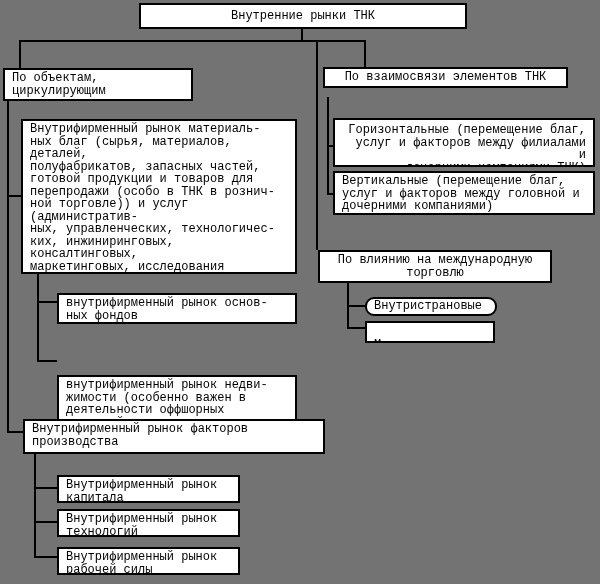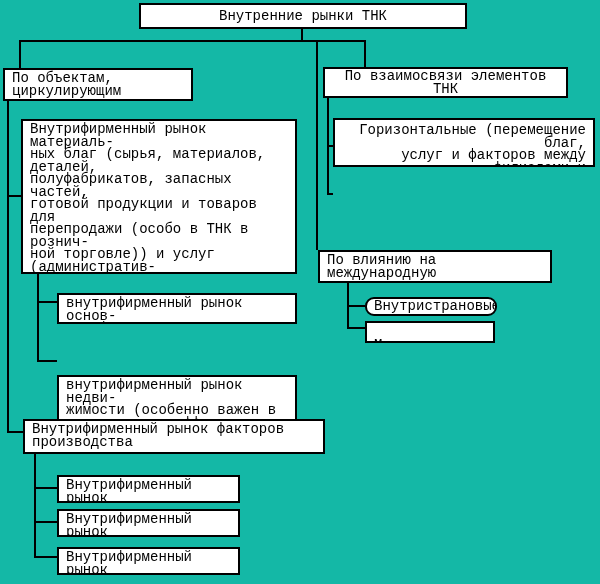--- a/index.html
+++ b/index.html
@@ -1,21 +1,21 @@
 <!DOCTYPE html>
 <html><head>
 <meta charset="utf-8">
 <style>
   html,body{margin:0;padding:0;background:#fff;}
   #canvas{
     position:relative;
     width:600px;height:584px;
-    background:#14b8a6;
+    background:#737373;
     font-family:"Liberation Mono","DejaVu Sans Mono",monospace;
-    font-size:14px;
+    font-size:12px;
     line-height:12.5px;
     color:#000;
     overflow:hidden;
   }
   .box{
     position:absolute;
     border:2px solid #000;
     background:#fff;
     box-sizing:border-box;
     padding:2px 7px;
@@ -87,32 +87,35 @@
 
   <div class="box" style="left:57px;top:475px;width:183px;height:28px;">Внутрифирменный рынок
 капитала</div>
 
   <div class="box" style="left:57px;top:509px;width:183px;height:28px;">Внутрифирменный рынок
 технологий</div>
 
   <div class="box" style="left:57px;top:547px;width:183px;height:28px;">Внутрифирменный рынок
 рабочей силы</div>
 
-  <div class="box center" style="left:323px;top:67px;width:245px;height:31px;">По взаимосвязи элементов ТНК</div>
+  <div class="box center" style="left:323px;top:67px;width:245px;height:21px;">По взаимосвязи элементов ТНК</div>
 
   <div class="line" style="left:327px;top:97px;width:2px;height:98px;"></div>
   <div class="line" style="left:327px;top:145px;width:6px;height:2px;"></div>
   <div class="line" style="left:327px;top:193px;width:6px;height:2px;"></div>
 
   <div class="box" style="left:333px;top:118px;width:262px;height:49px;padding-top:4px;text-align:right;">Горизонтальные (перемещение благ,
 услуг и факторов между филиалами и
 дочерними компаниями ТНК)</div>
 
+  <div class="box" style="left:333px;top:171px;width:262px;height:44px;">Вертикальные (перемещение благ,
+услуг и факторов между головной и
+дочерними компаниями)</div>
 
-  <div class="box" style="left:318px;top:250px;width:234px;height:33px;">По влиянию на международную
+  <div class="box" style="left:318px;top:250px;width:234px;height:33px;text-align:center;">По влиянию на международную
 торговлю</div>
 
   <div class="line" style="left:347px;top:283px;width:2px;height:46px;"></div>
   <div class="line" style="left:347px;top:305px;width:18px;height:2px;"></div>
   <div class="line" style="left:347px;top:327px;width:18px;height:2px;"></div>
 
   <div class="box" style="left:365px;top:297px;width:132px;height:19px;padding-top:1px;border-radius:9px;">Внутристрановые</div>
 
   <div class="box" style="left:365px;top:321px;width:130px;height:19px;padding-top:16px;">Межстрановые</div>
 

